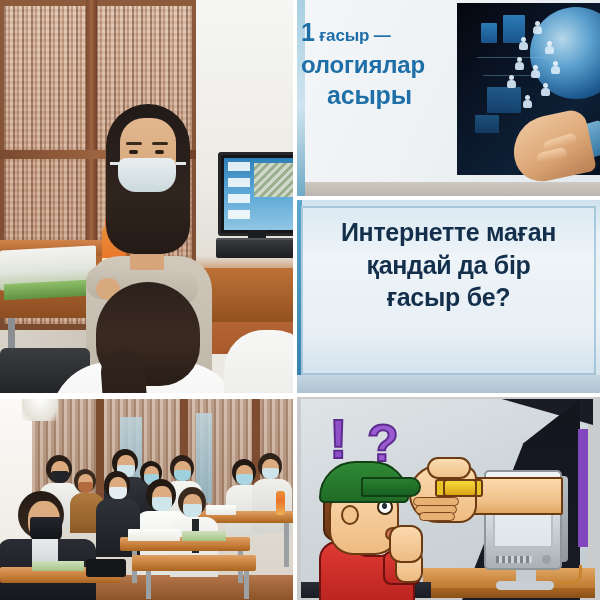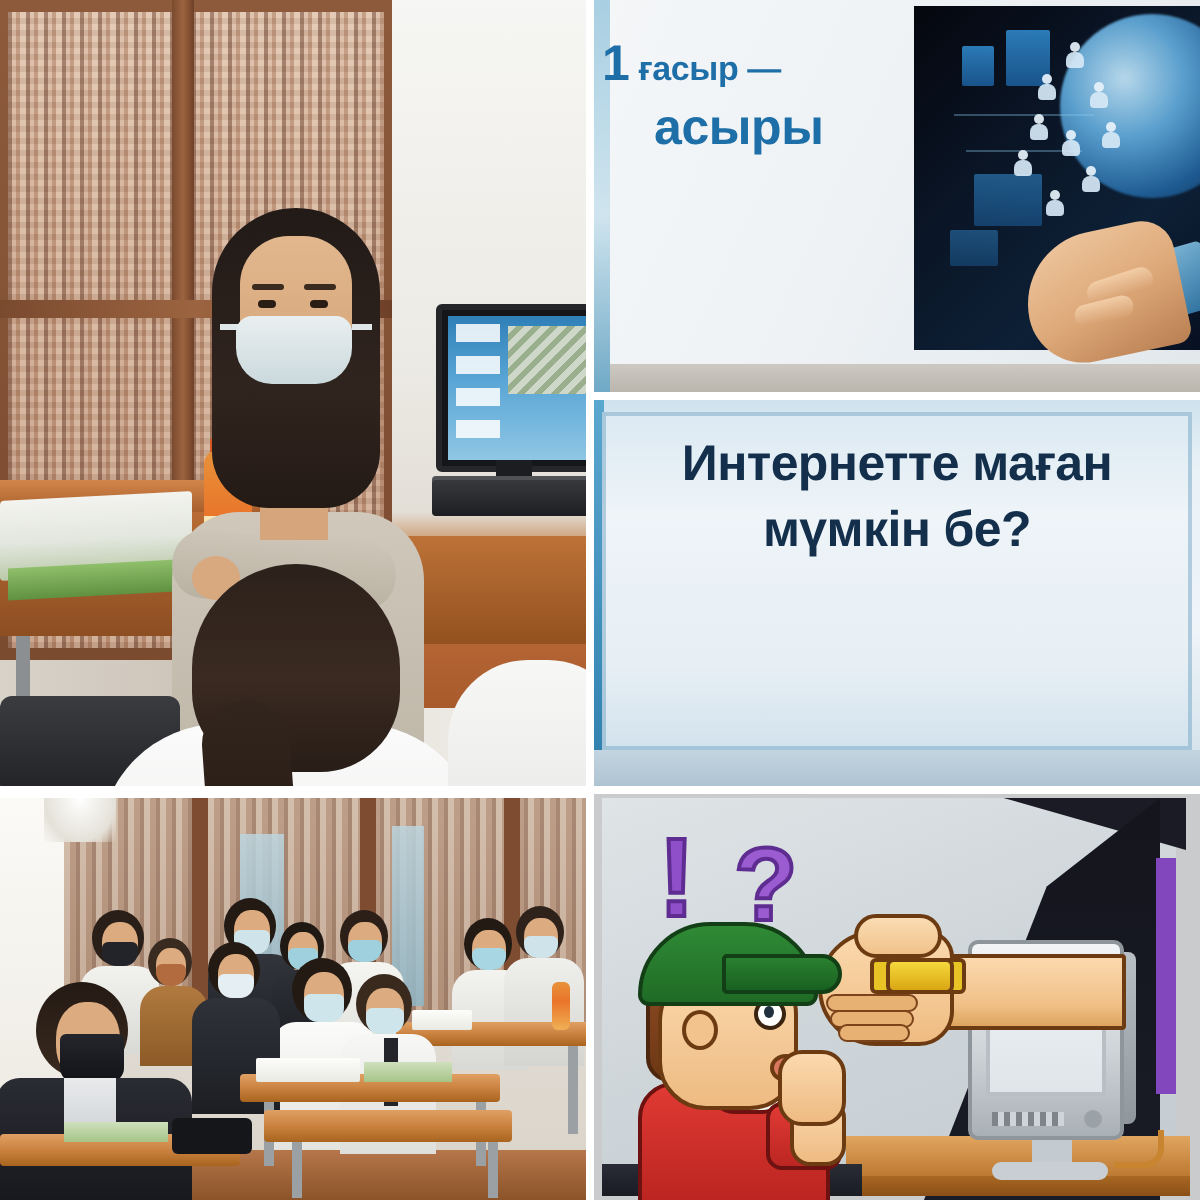--- a/index.html
+++ b/index.html
@@ -405,20 +405,21 @@
     <div class="desk" style="left:132px;top:156px;width:124px;height:16px;"></div>
     <div class="dleg" style="left:146px;top:172px;height:28px;"></div>
     <div class="dleg" style="left:244px;top:172px;height:28px;"></div>
   </div>
 
   <div class="panel" id="p-slide1">
     <div class="s1-leftedge"></div>
     <div class="s1-board">
       <div class="s1-title">
         <div class="s1-l1"><span>1</span><span class="small"> ғасыр —</span></div>
+        <div class="s1-l3">ологиялар</div>
         <div class="s1-l4">асыры</div>
       </div>
       <div class="s1-pic">
         <div class="globe"></div>
         <div class="ntile" style="left:46px;top:12px;width:22px;height:28px;"></div>
         <div class="ntile" style="left:24px;top:20px;width:16px;height:20px;"></div>
         <div class="ntile" style="left:30px;top:84px;width:34px;height:26px;opacity:.6;"></div>
         <div class="ntile" style="left:18px;top:112px;width:24px;height:18px;opacity:.5;"></div>
         <div class="nline" style="left:20px;top:54px;width:70px;"></div>
         <div class="nline" style="left:26px;top:72px;width:58px;"></div>
@@ -465,21 +466,22 @@
       </div>
     </div>
     <div class="s1-bottom"></div>
   </div>
 
   <div class="panel" id="p-slide2">
     <div class="s2-strip"></div>
     <div class="s2-inner">
       <div class="s2-text">
         <div>Интернетте маған</div>
-        <div>мүмкін бе?</div>
+        <div>қандай да бір</div>
+        <div>ғасыр бе?</div>
       </div>
     </div>
     <div class="s2-wall"></div>
   </div>
 
   <div class="panel" id="p-cartoon">
     <div class="c-board">
       <div class="c-dark-tl"></div>
       <div class="c-dark-r"></div>
       <div class="c-desk"></div>

